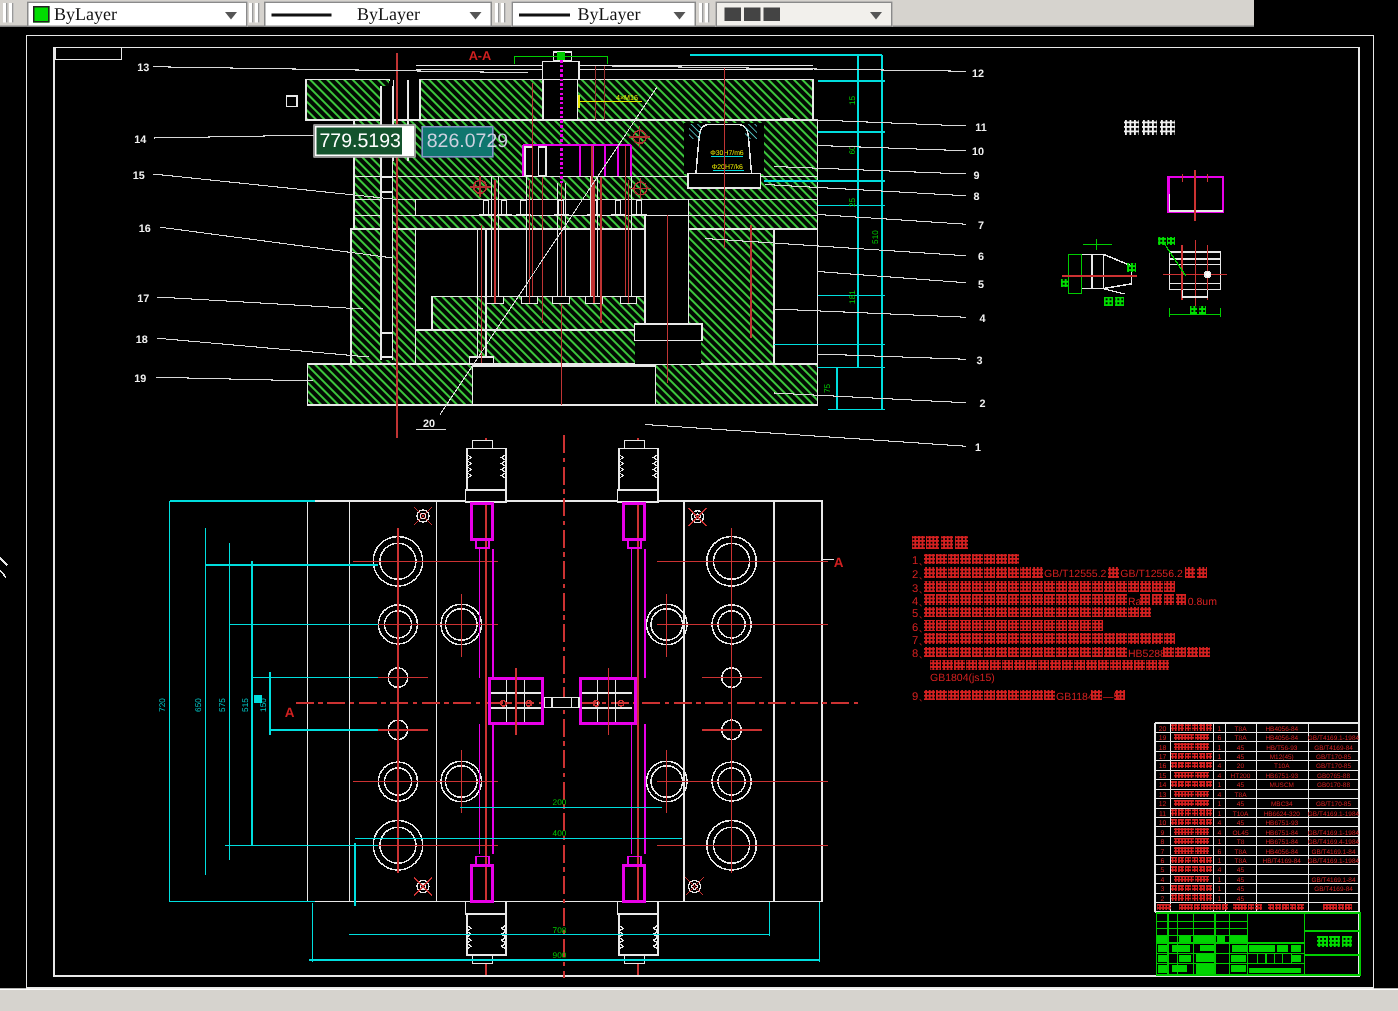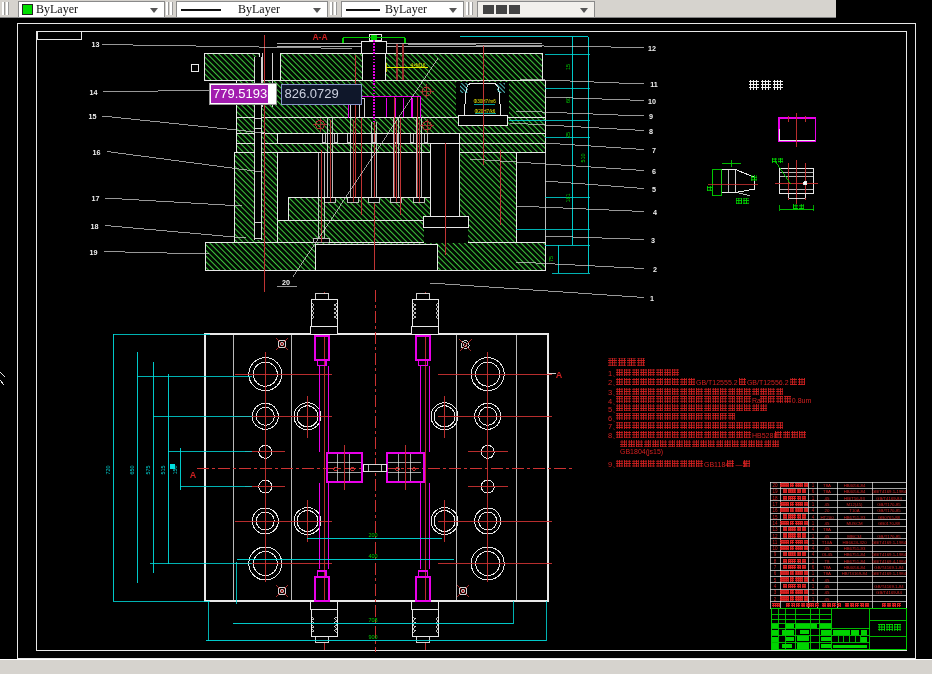--- a/index.html
+++ b/index.html
@@ -906,14 +906,14 @@
     </div>
 <div style="position:absolute;left:477px;top:1px;width:116px;height:15px;background:#f2f0ec;border:1px solid #8a8a8a">
 <span style="position:absolute;left:5px;top:3px;width:11px;height:9px;background:#444"></span>
 <span style="position:absolute;left:18px;top:3px;width:11px;height:9px;background:#444"></span>
 <span style="position:absolute;left:31px;top:3px;width:11px;height:9px;background:#444"></span>
       <span style="position:absolute;right:6px;top:6px;width:0;height:0;border-left:4px solid transparent;border-right:4px solid transparent;border-top:5px solid #555"></span>
     </div>
 </div>
 <div style="position:absolute;left:0;top:659px;width:932px;height:15px;background:#d6d3ce;border-top:1px solid #fff;box-sizing:border-box"></div>
 <div style="position:absolute;left:209px;top:83px;width:68px;height:22px;background:#fff;border:1px solid #999;box-sizing:border-box">
-<div style="position:absolute;left:1px;top:1px;width:55px;bottom:1px;background:#a21caf;color:#fff;font-size:13px;line-height:18px;padding-left:2px">779.5193</div>
+<div style="position:absolute;left:1px;top:1px;width:55px;bottom:1px;background:#14532d;color:#fff;font-size:13px;line-height:18px;padding-left:2px">779.5193</div>
   </div>
-<div style="position:absolute;left:280.5px;top:84px;width:81px;height:21px;background:#0f172a;border:1px solid #8794c8;box-sizing:border-box;color:#ccd1e0;font-size:13px;line-height:18px;padding-left:3px">826.0729</div>
+<div style="position:absolute;left:280.5px;top:84px;width:48px;height:21px;background:#0f766e;border:1px solid #8794c8;box-sizing:border-box;color:#ccd1e0;font-size:13px;line-height:18px;padding-left:3px">826.0729</div>
 </body></html>

